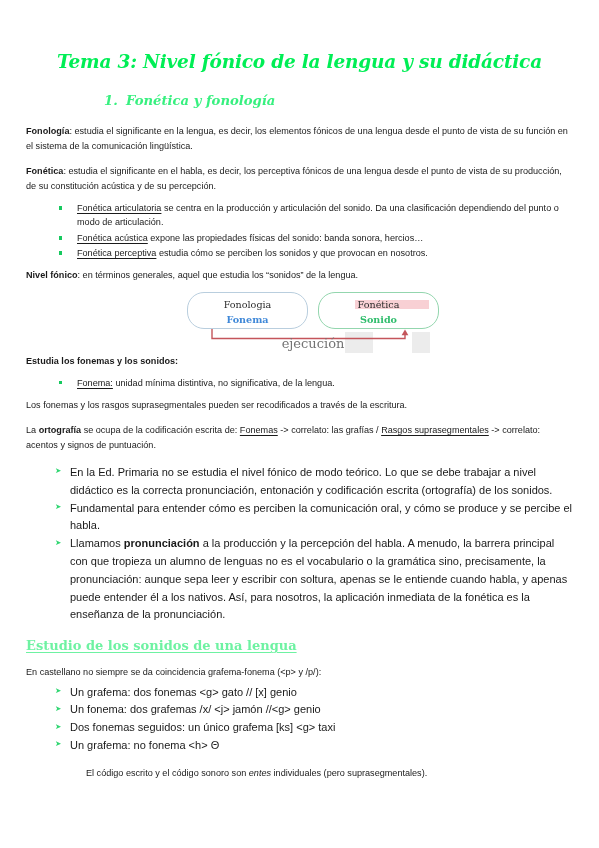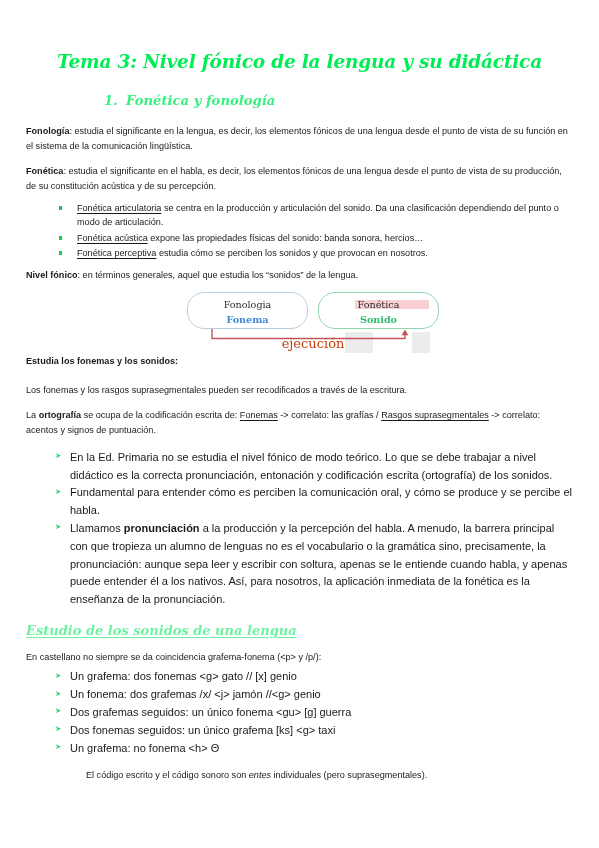--- a/index.html
+++ b/index.html
@@ -48,21 +48,20 @@
   }
   .section-heading .num {
     display: inline-block;
     width: 22px;
   }
   .sub-heading {
     margin: 0;
     padding-top: 3px;
     font-family: "DejaVu Serif", serif;
     font-weight: bold;
-    font-style: italic;
     font-size: 13px;
     color: #6ef2a2;
     text-decoration: underline;
     text-underline-offset: 2px;
     line-height: 1.2;
   }
 
   
   p.body {
     margin: 0;
@@ -185,21 +184,21 @@
     overflow: visible;
   }
   .dgm-label {
     position: absolute;
     left: 161px;
     top: 44px;
     width: 252px;
     text-align: center;
     font-family: "DejaVu Serif", serif;
     font-size: 13px;
-    color: #c2410c;
+    color: #737373;
   }
   .dgm-smudge {
     position: absolute;
     background: #ececec;
   }
   #smudge-a { left: 319px; top: 40px; width: 28px; height: 21px; }
   #smudge-b { left: 386px; top: 40px; width: 18px; height: 21px; }
 
   
   .closing {
@@ -219,21 +218,21 @@
   <div class="section-heading">
     <span class="num">1.</span><span>Fonética y fonología</span>
   </div>
 
   <div class="gap-lg"></div>
 
   <p class="body"><b>Fonología</b><span>: estudia el significante en la lengua, es decir, los elementos fónicos de una lengua desde el punto de vista de su función en el sistema de la comunicación lingüística.</span></p>
 
   <div class="gap-md"></div>
 
-  <p class="body"><b>Fonética</b><span>: estudia el significante en el habla, es decir, los elementos fónicos de una lengua desde el punto de vista de su producción, de su constitución acústica y de su percepción.</span></p>
+  <p class="body"><b>Fonética</b><span>: estudia el significante en el habla, es decir, los perceptiva fónicos de una lengua desde el punto de vista de su producción, de su constitución acústica y de su percepción.</span></p>
 
   <div class="gap-sm"></div>
 
   <ul class="sq">
     <li><u>Fonética articulatoria</u><span> se centra en la producción y articulación del sonido. Da una clasificación dependiendo del punto o modo de articulación.</span></li>
     <li><u>Fonética acústica</u><span> expone las propiedades físicas del sonido: banda sonora, hercios…</span></li>
     <li><u>Fonética perceptiva</u><span> estudia cómo se perciben los sonidos y que provocan en nosotros.</span></li>
   </ul>
 
   <div class="gap-sm"></div>
@@ -261,20 +260,21 @@
     </svg>
 
     <div class="dgm-label">ejecución</div>
   </div>
 
   <p class="body"><b>Estudia los fonemas y los sonidos:</b></p>
 
   <div class="gap-sm"></div>
 
   <ul class="sq">
+    <li><u>Fonema:</u><span> unidad mínima distintiva, no significativa, de la lengua.</span></li>
   </ul>
 
   <div class="gap-sm"></div>
 
   <p class="body">Los fonemas y los rasgos suprasegmentales pueden ser recodificados a través de la escritura.</p>
 
   <div class="gap-md"></div>
 
   <p class="body"><span>La </span><b>ortografía</b><span> se ocupa de la codificación escrita de: </span><u>Fonemas</u><span> -&gt; correlato: las grafías / </span><u>Rasgos suprasegmentales</u><span> -&gt; correlato: acentos y signos de puntuación.</span></p>
 
@@ -292,21 +292,20 @@
 
   <div class="gap-md"></div>
 
   <p class="body">En castellano no siempre se da coincidencia grafema-fonema (&lt;p&gt; y /p/):</p>
 
   <div class="gap-xs"></div>
 
   <ul class="arw tight">
     <li>Un grafema: dos fonemas &lt;g&gt; gato // [x] genio</li>
     <li>Un fonema: dos grafemas /x/ &lt;j&gt; jamón //&lt;g&gt; genio</li>
-    <li>Dos grafemas seguidos: un único fonema &lt;gu&gt; [g] guerra</li>
     <li>Dos fonemas seguidos: un único grafema [ks] &lt;g&gt; taxi</li>
     <li>Un grafema: no fonema &lt;h&gt; Θ</li>
   </ul>
 
   <div class="gap-md"></div>
 
   <p class="closing"><span>El código escrito y el código sonoro son </span><i>entes</i><span> individuales (pero suprasegmentales).</span></p>
 
 </div>
 

